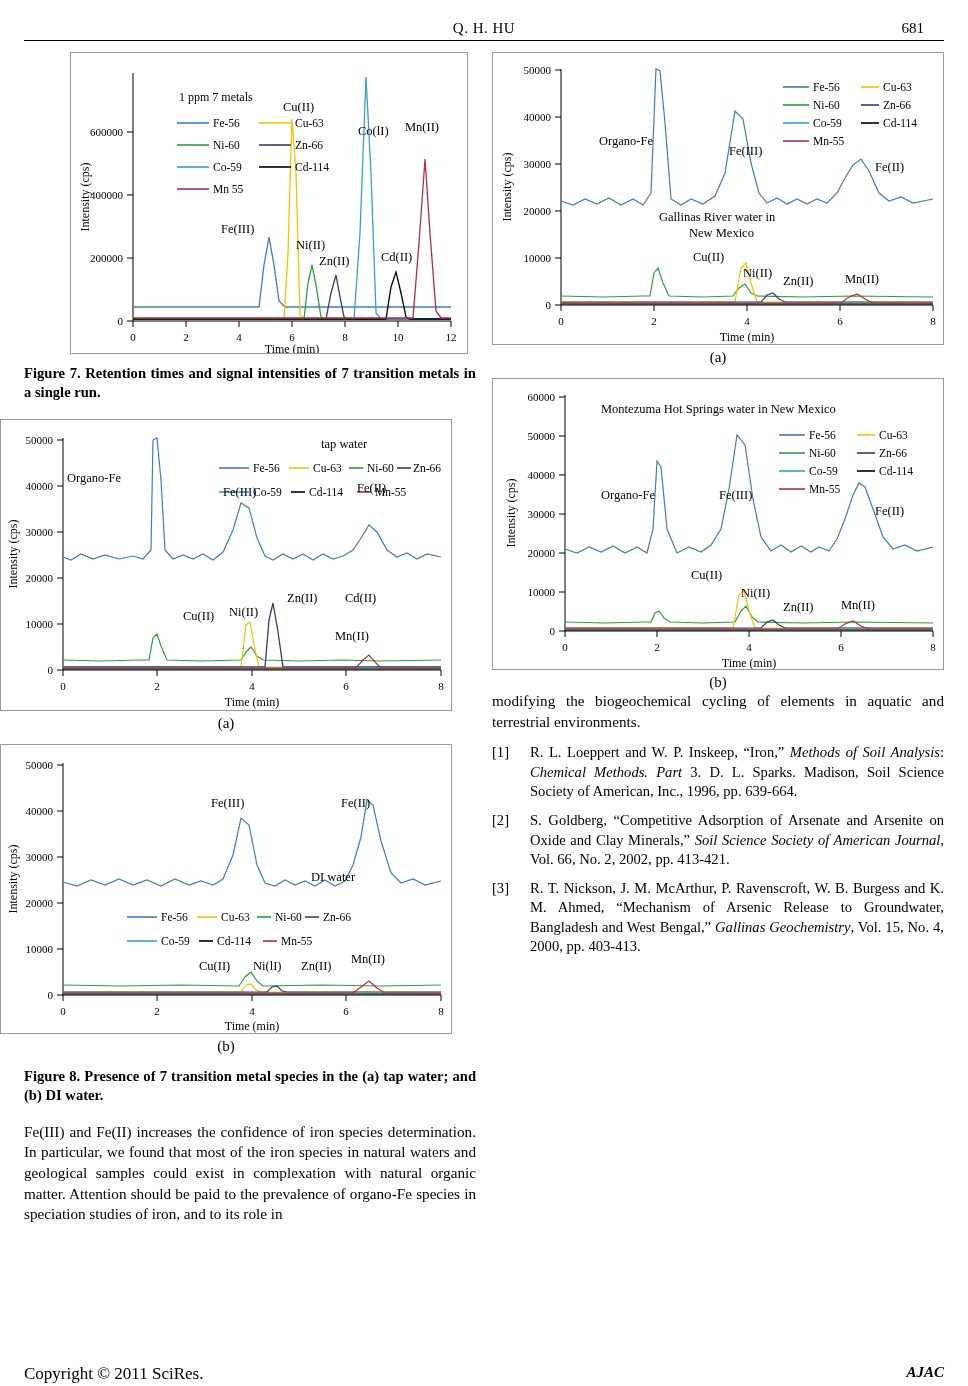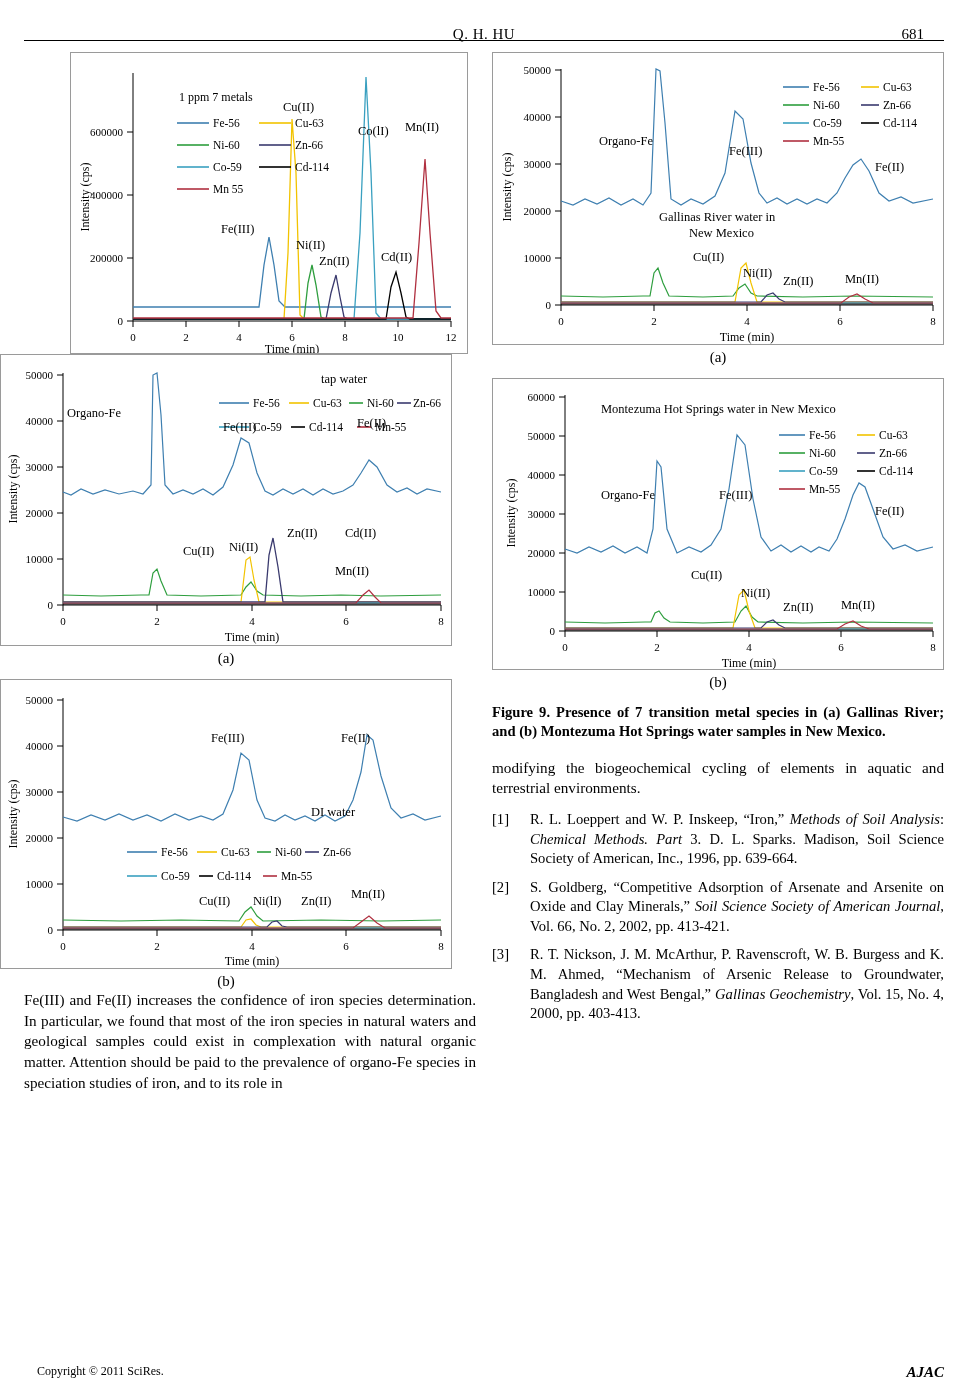--- a/index.html
+++ b/index.html
@@ -4,21 +4,21 @@
 <style>
   html,body{margin:0;padding:0;}
   body{
     width:968px;height:1386px;background:#ffffff;
     font-family:"Liberation Serif", serif;
     color:#000;position:relative;overflow:hidden;
   }
   .page{position:relative;width:968px;height:1386px;}
 
   
-  .runhead{position:absolute;top:26px;left:0;width:948px;height:20px;}
+  .runhead{position:absolute;top:20px;left:0;width:948px;height:20px;}
   .runhead .center{position:absolute;left:0;width:968px;text-align:center;font-size:15px;letter-spacing:.5px;}
   .runhead .right{position:absolute;right:24px;top:0;font-size:15px;}
   .rule{position:absolute;top:40px;left:24px;width:920px;height:1px;background:#000;}
 
   
   .col{position:absolute;top:52px;width:452px;}
   .col.left{left:24px;}
   .col.right{left:492px;}
 
   p.body{
@@ -127,20 +127,21 @@
           <text x="212" y="58">Cu(II)</text>
           <text x="225" y="196">Ni(II)</text>
           <text x="248" y="212">Zn(II)</text>
           <text x="287" y="82">Co(lI)</text>
           <text x="310" y="208">Cd(II)</text>
           <text x="334" y="78">Mn(II)</text>
         </g>
       </svg>
     </div>
 
+    <p class="caption" style="margin-top:10px;">Figure 7. Retention times and signal intensities of 7 transition metals in a single run.</p>
 
     <div class="figbox" style="width:452px;height:292px;margin-left:-24px;">
       <svg width="450" height="290" viewBox="0 0 450 290">
         <line class="ax" x1="62" y1="250" x2="440" y2="250"></line>
         <line class="ax" x1="62" y1="18" x2="62" y2="250"></line>
         <g>
           <line class="tick" x1="56" y1="250" x2="62" y2="250"></line>
           <line class="tick" x1="56" y1="204" x2="62" y2="204"></line>
           <line class="tick" x1="56" y1="158" x2="62" y2="158"></line>
           <line class="tick" x1="56" y1="112" x2="62" y2="112"></line>
@@ -279,20 +280,21 @@
           <text x="340" y="62">Fe(II)</text>
           <text x="198" y="225">Cu(II)</text>
           <text x="252" y="225">Ni(lI)</text>
           <text x="300" y="225">Zn(II)</text>
           <text x="350" y="218">Mn(II)</text>
         </g>
       </svg>
     </div>
     <div class="sublabel" style="margin-left:-24px;width:452px;">(b)</div>
 
+    <p class="caption" style="margin-top:12px;">Figure 8. Presence of 7 transition metal species in the (a) tap water; and (b) DI water.</p>
 
     <p class="body">Fe(III) and Fe(II) increases the confidence of iron species determination. In particular, we found that most of the iron species in natural waters and geological samples could exist in complexation with natural organic matter. Attention should be paid to the prevalence of organo-Fe species in speciation studies of iron, and to its role in</p>
   </div>
 
   <div class="col right">
 
     <div class="figbox" style="width:452px;height:293px;">
       <svg width="450" height="291" viewBox="0 0 450 291">
         <line class="ax" x1="68" y1="252" x2="440" y2="252"></line>
         <line class="ax" x1="68" y1="16" x2="68" y2="252"></line>
@@ -433,38 +435,37 @@
           <text x="382" y="136">Fe(II)</text>
           <text x="198" y="200">Cu(II)</text>
           <text x="248" y="218">Ni(II)</text>
           <text x="290" y="232">Zn(II)</text>
           <text x="348" y="230">Mn(II)</text>
         </g>
       </svg>
     </div>
     <div class="sublabel">(b)</div>
 
-    <p class="caption" style="margin-top:12px;">Figure 9. Presence of 7 transition metal species in (a) Gallinas River; and (b) Montezuma Hot Springs water samples in New Mexico.</p>
 
     <p class="body">modifying the biogeochemical cycling of elements in aquatic and terrestrial environments.</p>
 
 
 
     <div class="refitem">
       <div class="refnum">[1]</div>
       <div class="reftext">R. L. Loeppert and W. P. Inskeep, “Iron,” <span class="it">Methods of Soil Analysis</span>: <span class="it">Chemical Methods. Part</span> 3. D. L. Sparks. Madison, Soil Science Society of American, Inc., 1996, pp. 639-664.</div>
     </div>
     <div class="refitem">
       <div class="refnum">[2]</div>
       <div class="reftext">S. Goldberg, “Competitive Adsorption of Arsenate and Arsenite on Oxide and Clay Minerals,” <span class="it">Soil Science Society of American Journal</span>, Vol. 66, No. 2, 2002, pp. 413-421.</div>
     </div>
     <div class="refitem">
       <div class="refnum">[3]</div>
       <div class="reftext">R. T. Nickson, J. M. McArthur, P. Ravenscroft, W. B. Burgess and K. M. Ahmed, “Mechanism of Arsenic Release to Groundwater, Bangladesh and West Bengal,” <span class="it">Gallinas Geochemistry</span>, Vol. 15, No. 4, 2000, pp. 403-413.</div>
     </div>
   </div>
 
   <div style="position:absolute;left:24px;bottom:22px;width:920px;">
-    <div style="position:absolute;left:13px;top:0;font-size:12px;">Copyright © 2011 SciRes.</div>
+    <div style="position:absolute;left:0;top:0;font-size:17px;">Copyright © 2011 SciRes.</div>
     <div style="position:absolute;right:0;top:0;font-size:15px;font-weight:bold;font-style:italic;">AJAC</div>
   </div>
 
 </div>
 
 </body></html>

